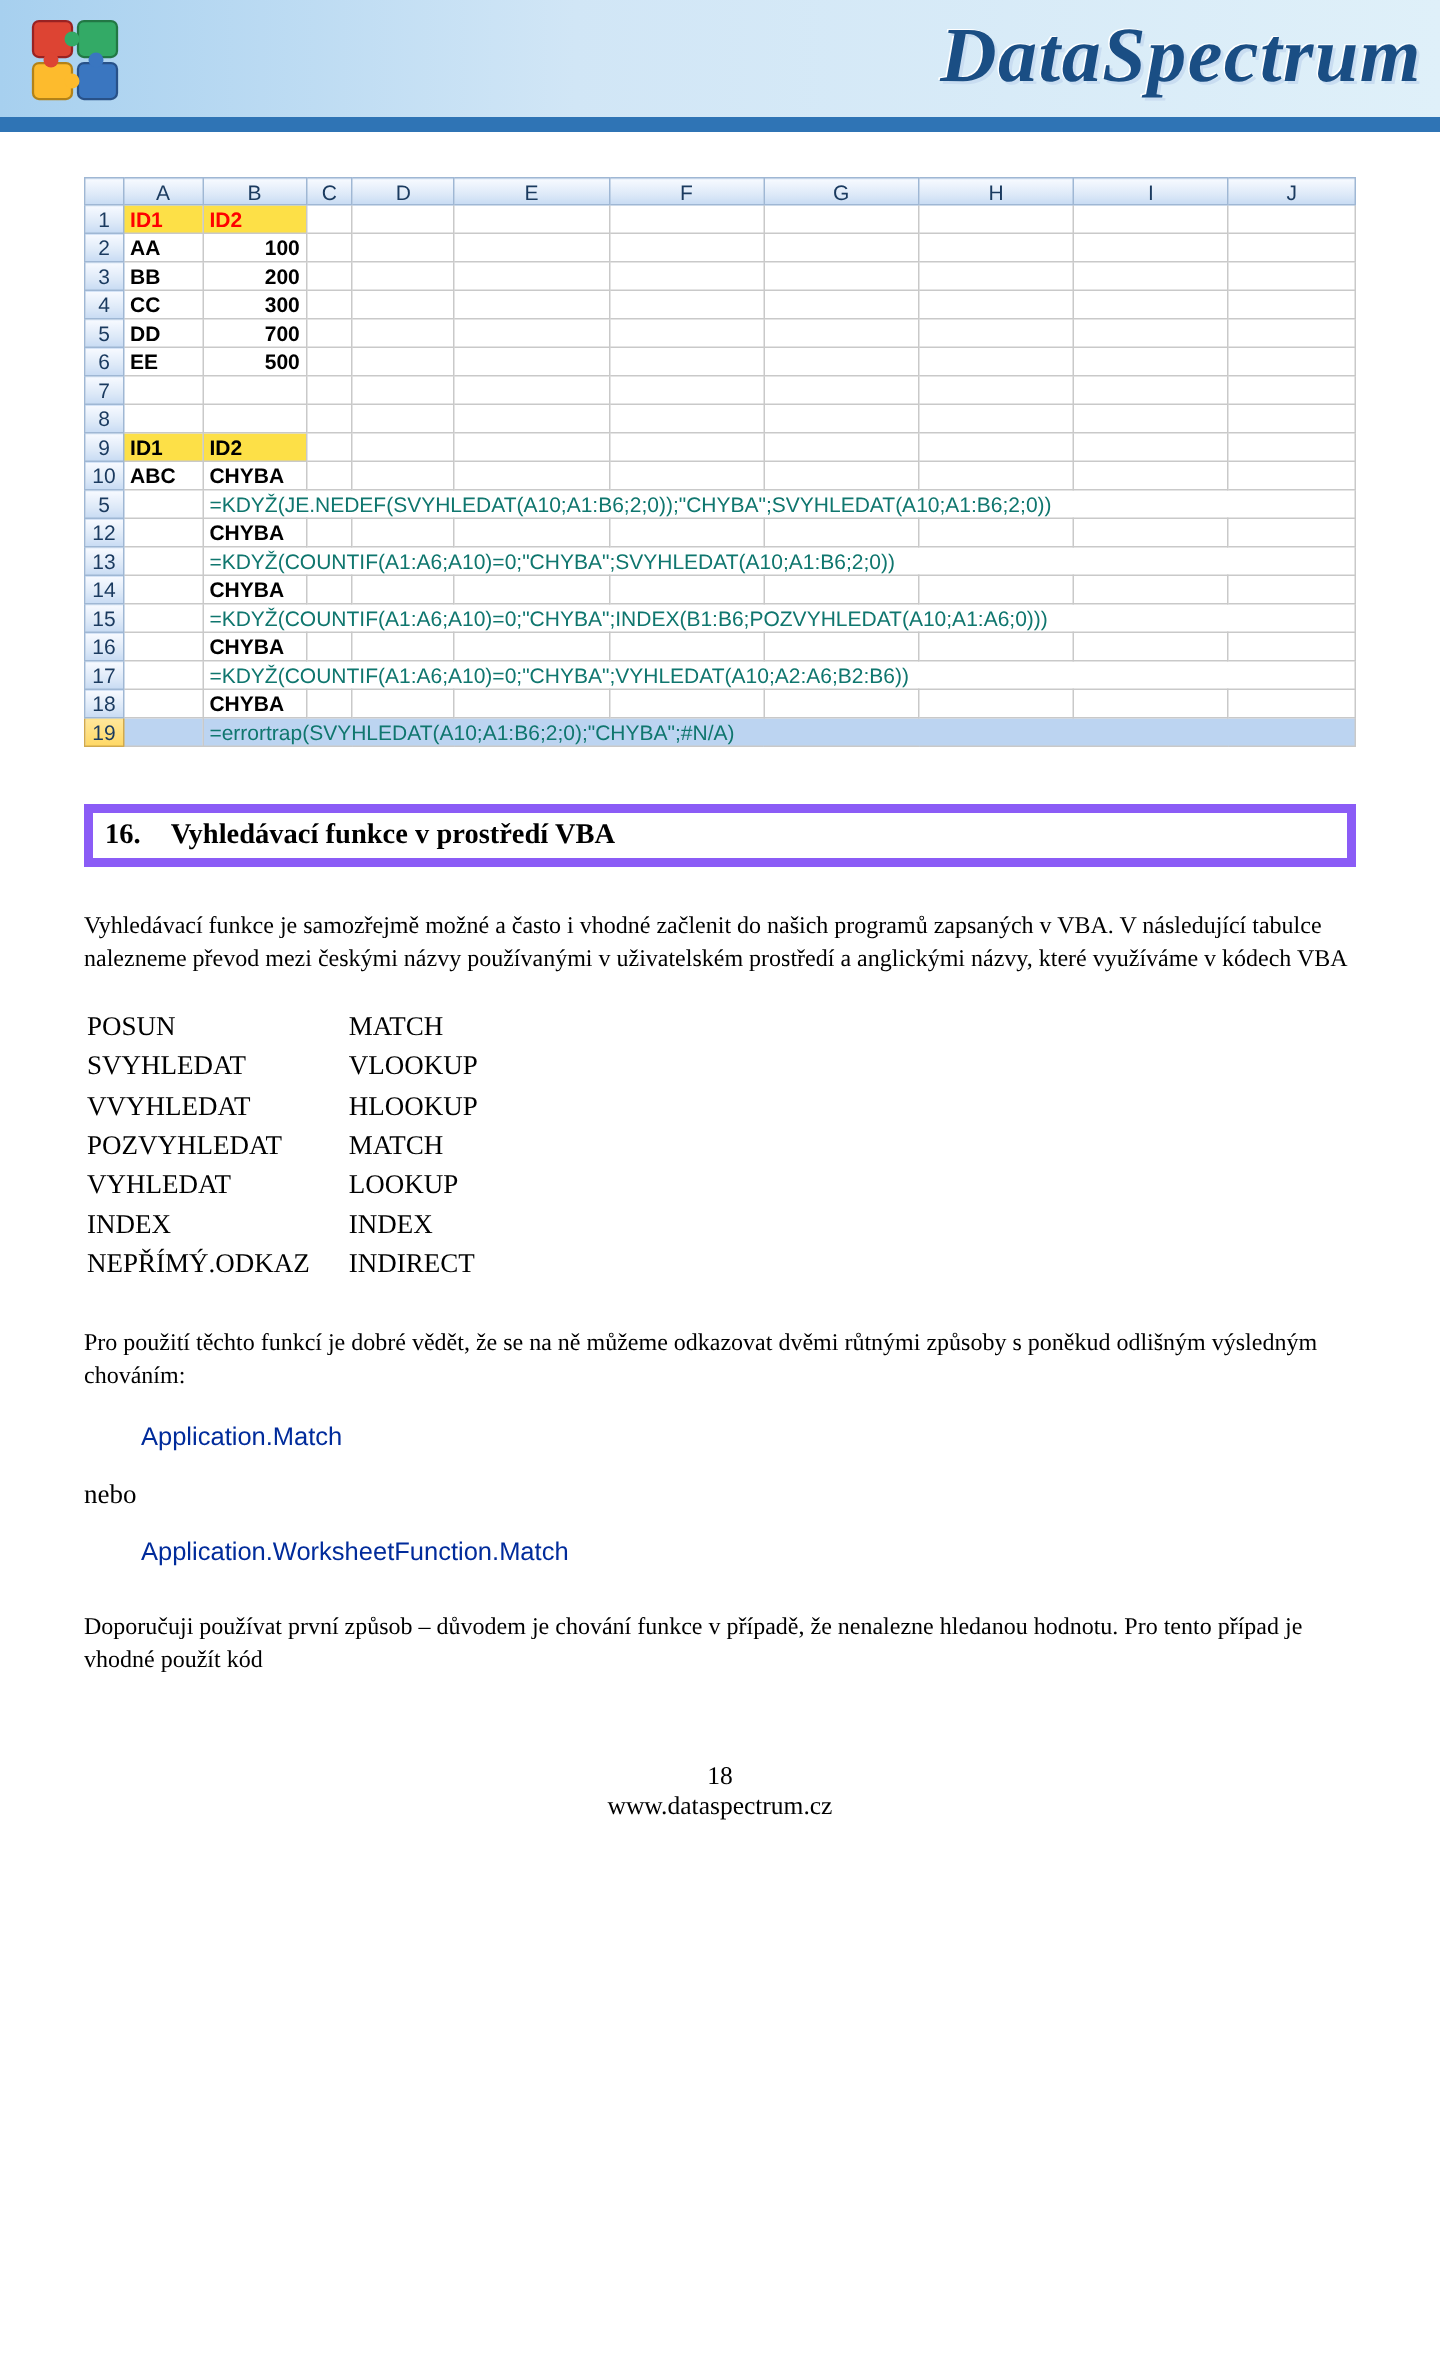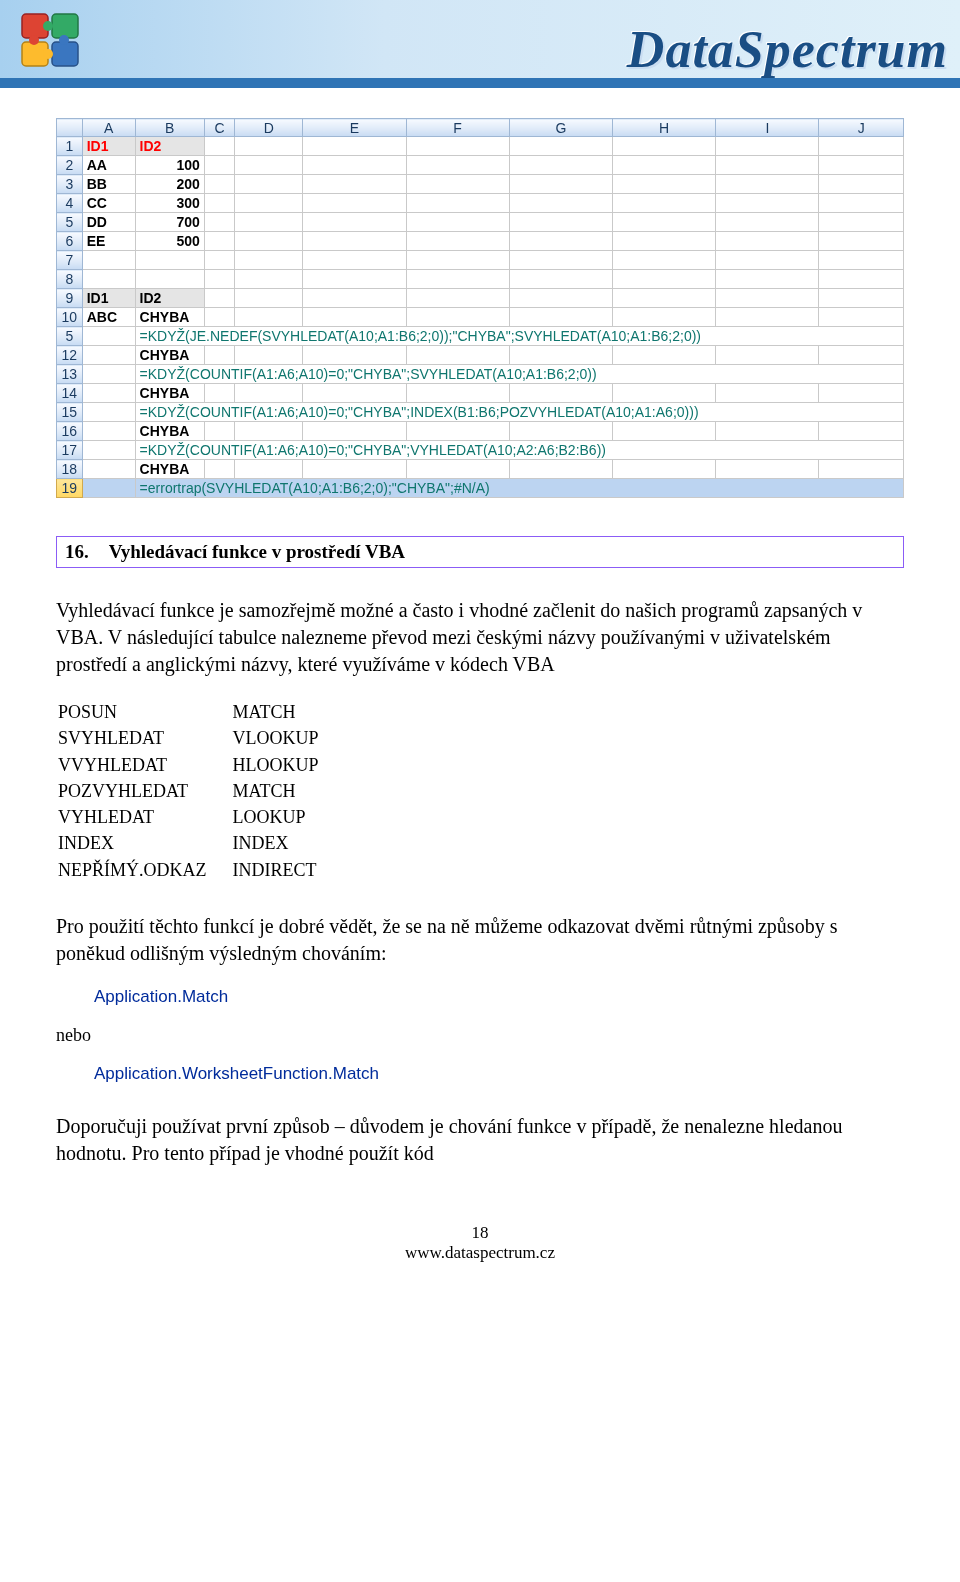--- a/index.html
+++ b/index.html
@@ -1,46 +1,46 @@
 <!DOCTYPE html>
 <html><head>
 <meta charset="utf-8">
 <style>
   * { box-sizing: border-box; margin: 0; padding: 0; }
   body { font-family: "Times New Roman", Times, serif; background: #fff; color: #000; width: 960px; }
   
   
   .header-bar { position: relative; height: 88px; background: linear-gradient(to right, #a7d0ef, #d1e6f6 40%, #dff0f9); border-bottom: 10px solid #2f74b5; overflow: hidden; }
   .logo-left { position: absolute; left: 16px; top: 6px; width: 80px; height: 70px; }
-  .ds-text { position: absolute; right: 12px; top: 20px; font-family: Georgia, "Times New Roman", serif; font-size: 52px; font-weight: bold; font-style: italic; letter-spacing: 1px; color: #1a4e84; text-shadow: 2px 2px 0 #c9ddf1, -1px -1px 0 #fff; }
+  .ds-text { position: absolute; right: 12px; top: 8px; font-family: Georgia, "Times New Roman", serif; font-size: 52px; font-weight: bold; font-style: italic; letter-spacing: 1px; color: #1a4e84; text-shadow: 2px 2px 0 #c9ddf1, -1px -1px 0 #fff; }
 
   .content { padding: 30px 56px 0 56px; }
   
   
   .ss { border: 1px solid #7f9db9; border-right: none; width: 100%; border-collapse: collapse; font-family: Arial, sans-serif; font-size: 14px; }
   .ss th { background: linear-gradient(#f7faff, #dde9f8 60%, #c7dbf3); border: 1px solid #9fb7d4; font-weight: normal; color: #1a3a5f; height: 18px; }
   .ss th.rowhdr { width: 26px; text-align: center; }
   .ss td { border: 1px solid #c9c9c9; padding: 0 4px; height: 19px; vertical-align: middle; }
   .ss .rowhdr-c { background: linear-gradient(#f7faff, #dde9f8 60%, #c7dbf3); border: 1px solid #9fb7d4; text-align: center; color: #1a3a5f; font-weight: normal; }
   .ss .rowhdr-sel { background: linear-gradient(#ffe79a,#ffd864); border: 1px solid #d1a94d; }
   .ss td.sel-row { background: #bcd4f1; }
-  .yellow { background: #e5e5e5; font-weight: bold; }
+  .yellow { background: #fde047; font-weight: bold; }
   .redbold { color: #ff0000; font-weight: bold; }
   .blackbold { font-weight: bold; }
   .blue-fn { color: #0f766e; }
   .num { text-align: right; }
   .colA { width: 56px; }
   .colB { width: 70px; }
   .colC { width: 32px; }
   .colD { width: 72px; }
   .colE, .colF, .colG, .colH, .colI { width: 110px; }
   .colJ { width: 90px; }
 
-  .section-box { border: 1px solid #8b5cf6; padding: 4px 8px; margin: 38px 0 22px 0; font-size: 19px; font-weight: bold; display: flex; gap: 20px; }
-  .body-text { font-size: 20px; line-height: 1.35; margin-bottom: 20px; margin-top: 29px; }
+  .section-box { border: 6px solid #8b5cf6; padding: 4px 8px; margin: 38px 0 22px 0; font-size: 19px; font-weight: bold; display: flex; gap: 20px; }
+  .body-text { font-size: 16px; line-height: 1.35; margin-bottom: 20px; margin-top: 29px; }
   .fn-table { font-size: 18px; line-height: 1.35; margin-bottom: 24px; }
   .fn-table td { padding: 0 24px 0 0; }
   .code { font-family: Arial, sans-serif; font-size: 17px; color: #002b9b; font-weight: normal; margin: 18px 0 18px 38px; }
   .indent-txt { margin-bottom: 18px; font-size: 18px; }
   
   .footer { text-align: center; font-size: 17px; padding: 36px 0 12px 0; }
   
   
   .logo-left svg { width: 100%; height: 100%; }
 </style>

